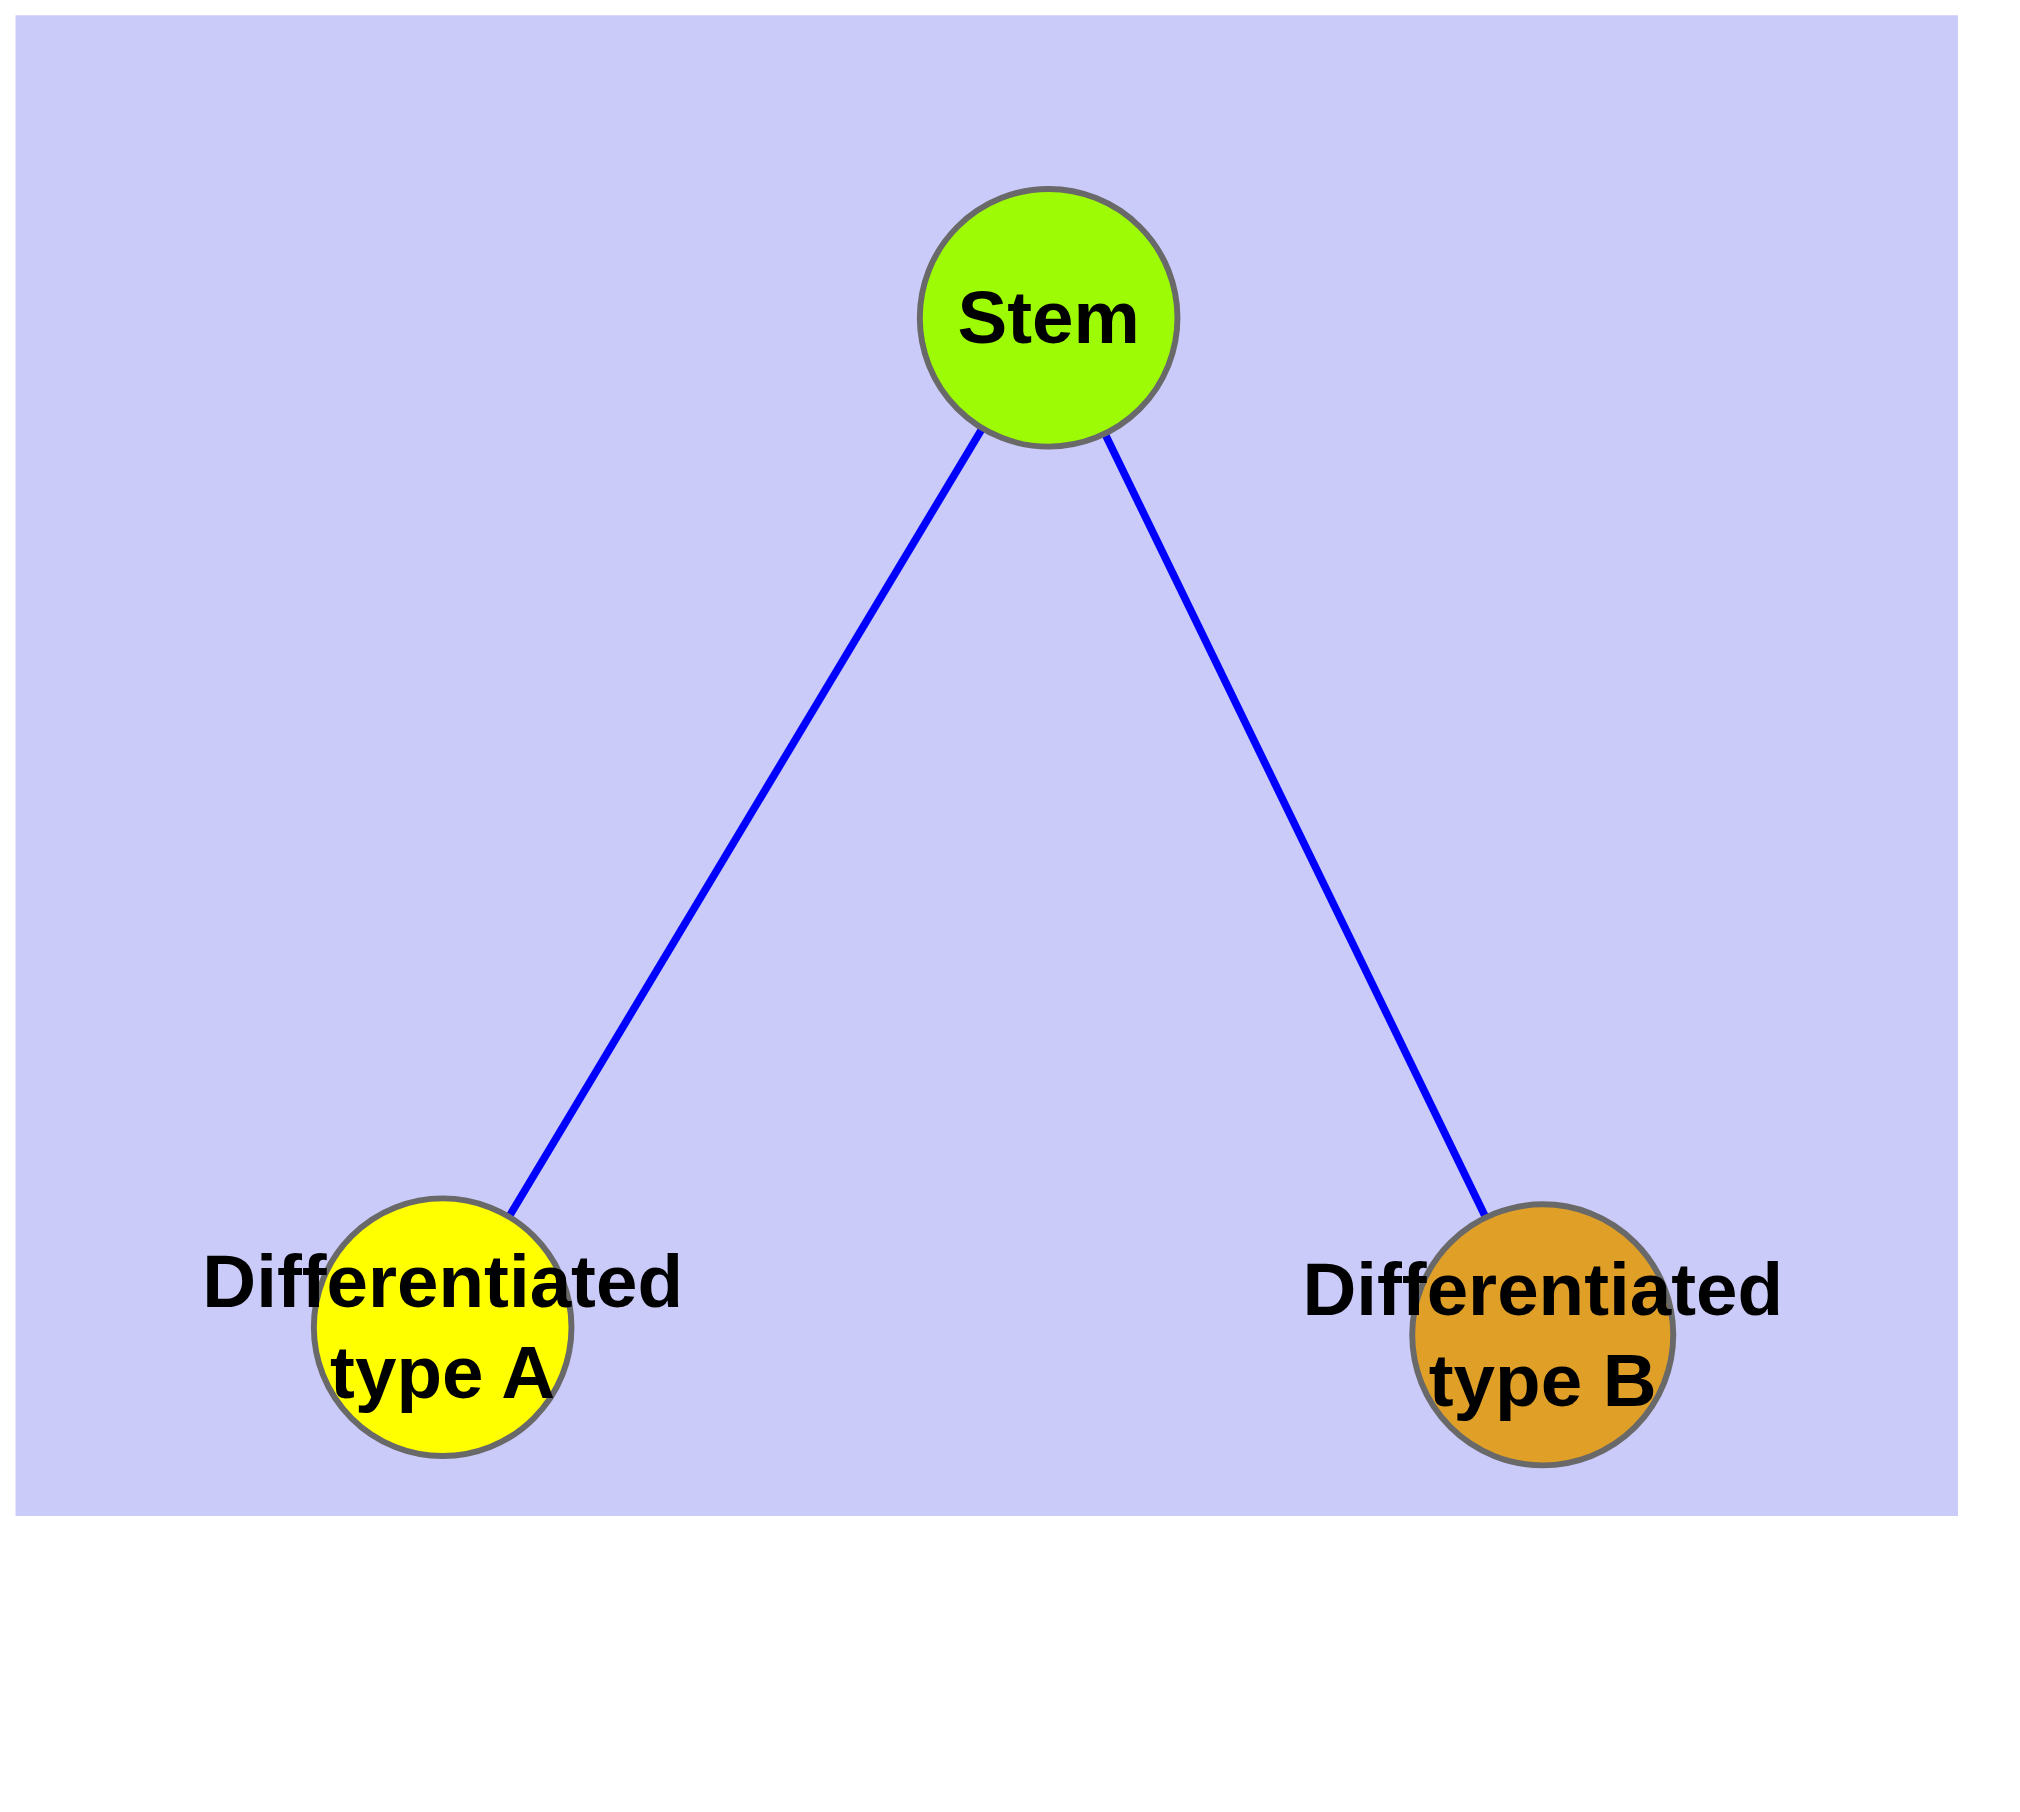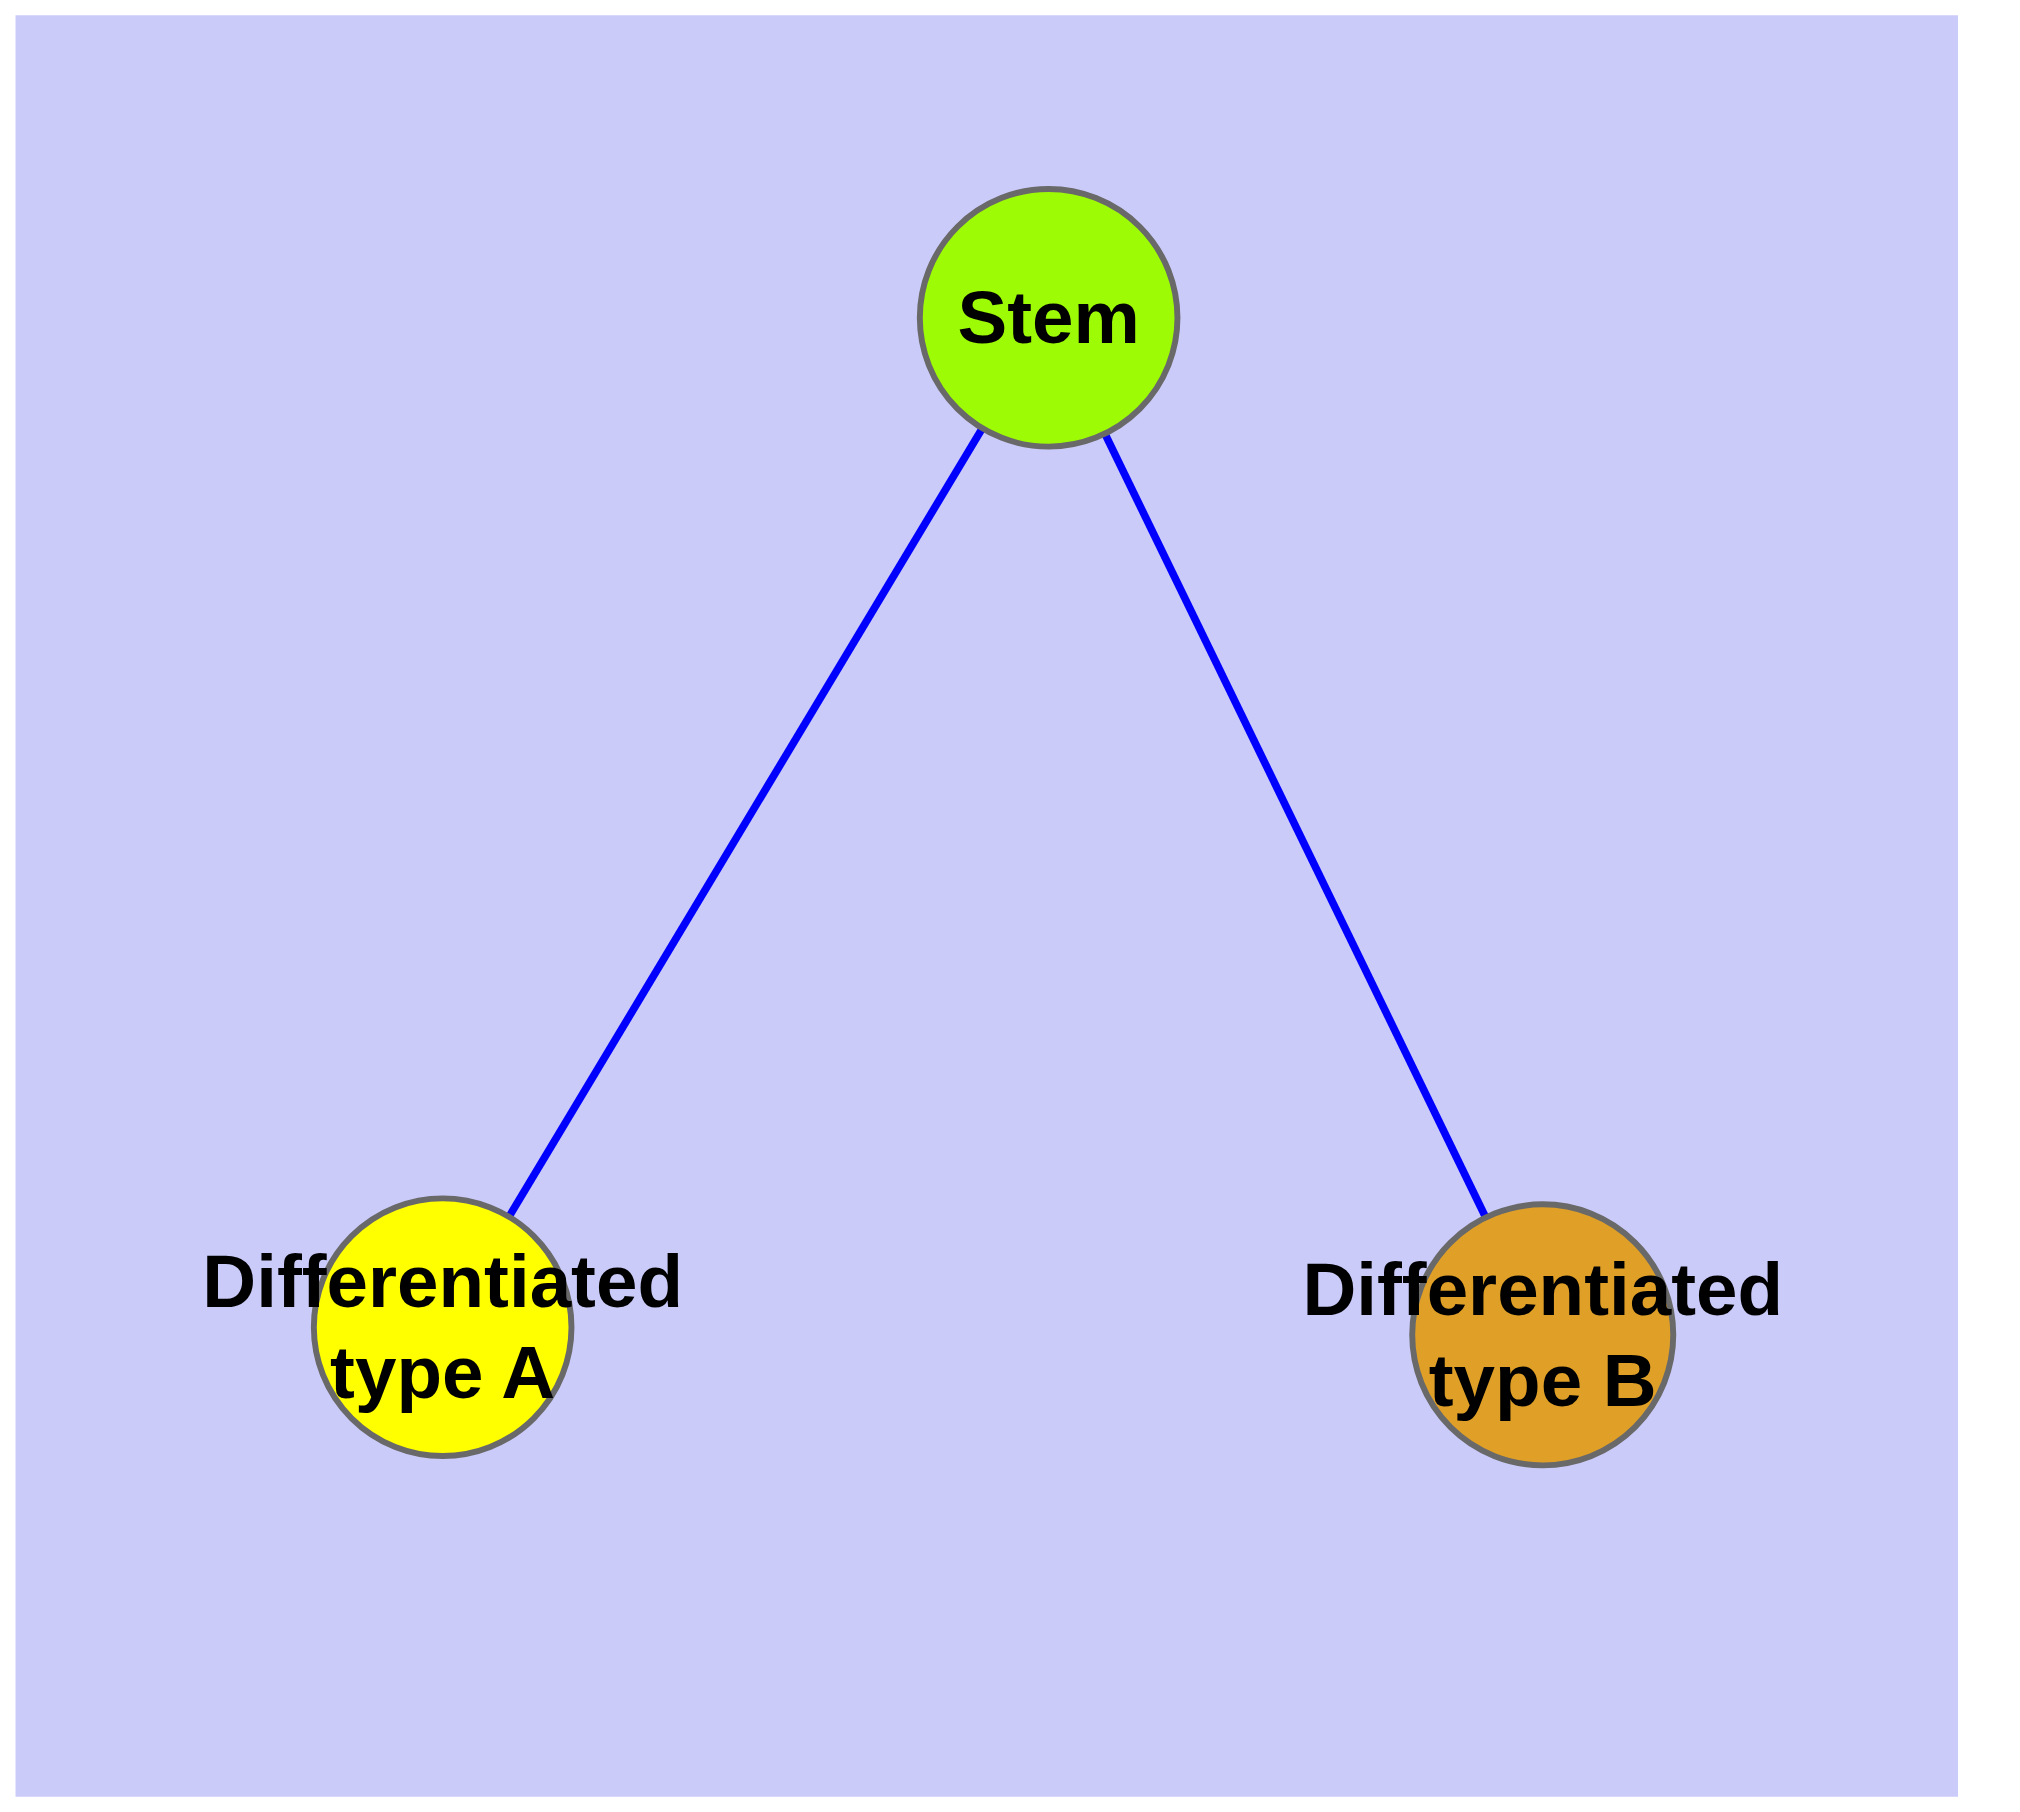--- a/index.html
+++ b/index.html
@@ -25,21 +25,21 @@
   .node-label {
     font-family: "Liberation Sans", sans-serif;
     font-weight: bold;
     fill: #000000;
     paint-order: normal;
   }
 </style>
 </head>
 <body>
 
-<div id="canvas" style="width: 2021px; height: 1812px; text-decoration: underline;">
+<div id="canvas" style="width: 2021px; height: 1516px; text-decoration: underline;">
   <svg id="graph-svg" viewBox="0 0 2384 2138" style="width: 2021px; height: 1812px;">
 
     <rect id="bg-rect" x="18" y="18" width="2292" height="2102" fill="#CBCBFA"></rect>
 
     <g id="edges-layer">
       <line id="edge-0" x1="1237" y1="375" x2="522" y2="1566" stroke="#0000FF" stroke-width="9" stroke-linecap="butt"></line>
       <line id="edge-1" x1="1237" y1="375" x2="1820" y2="1575" stroke="#0000FF" stroke-width="9" stroke-linecap="butt"></line>
     </g>
 
     <g id="nodes-layer">

